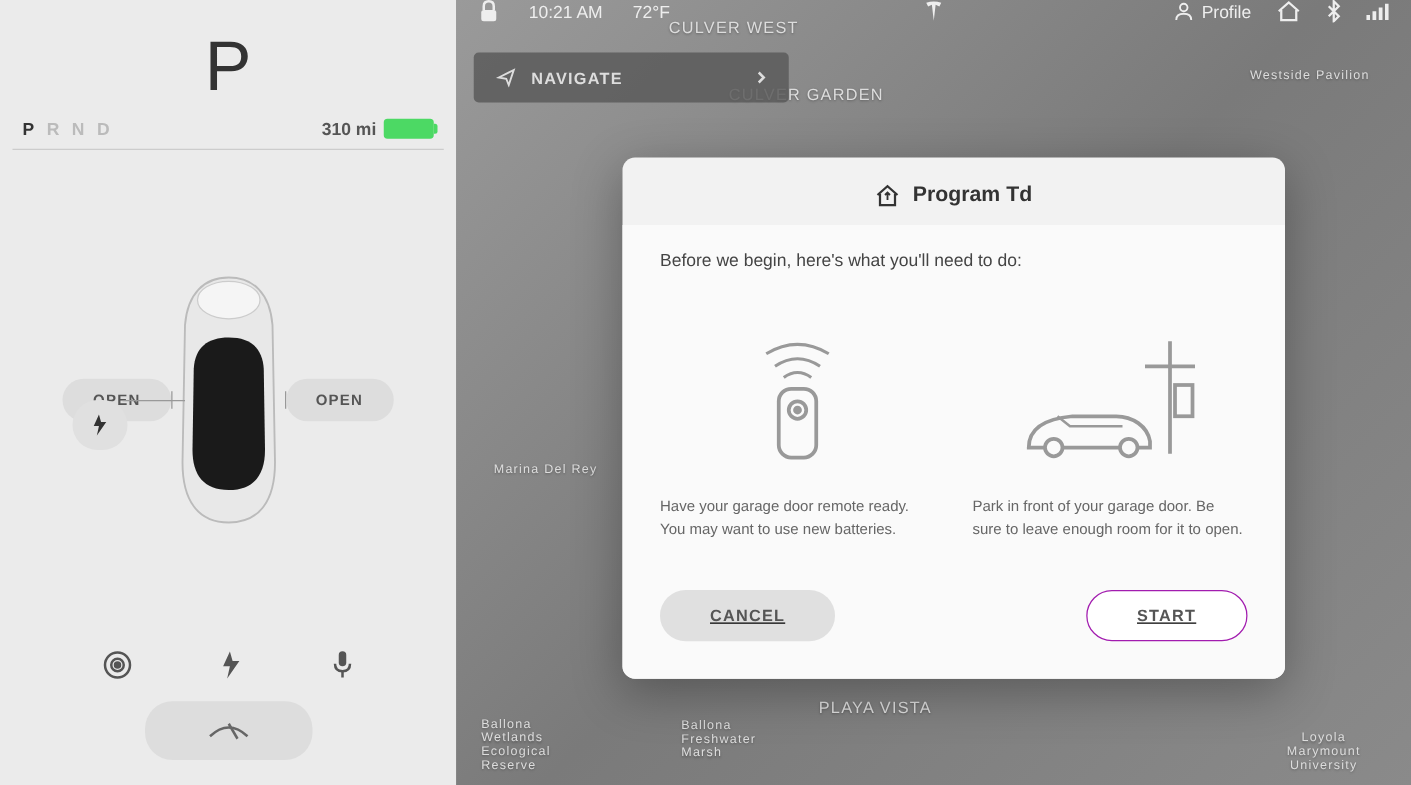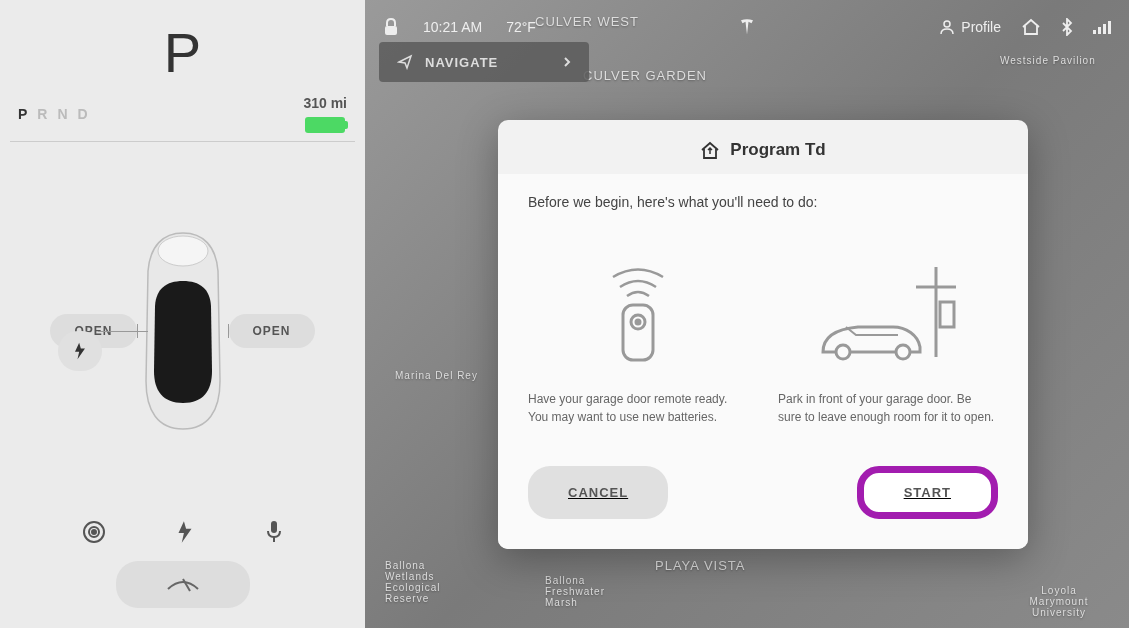--- a/index.html
+++ b/index.html
@@ -4,21 +4,21 @@
   <style>
     * { margin: 0; padding: 0; box-sizing: border-box; font-family: -apple-system, BlinkMacSystemFont, 'Segoe UI', sans-serif; }
     body { width: 1129px; height: 628px; overflow: hidden; display: flex; background: #e8e8e8; }
     
     .left-panel { width: 365px; height: 100%; background: #ebebeb; padding: 20px 10px 10px 10px; display: flex; flex-direction: column; position: relative; }
     .gear-indicator { font-size: 56px; font-weight: 500; color: #333; text-align: center; margin-bottom: 10px; }
     .status-row { display: flex; justify-content: space-between; align-items: center; padding: 0 8px 8px 8px; border-bottom: 1px solid #ccc; }
     .gear-letters { display: flex; gap: 10px; font-size: 14px; font-weight: 600; }
     .gear-letter { color: #bbb; }
     .gear-letter.active { color: #333; }
-    .range-battery { display: flex; align-items: center; gap: 6px; flex-direction: column; }
+    .range-battery { display: flex; align-items: center; gap: 6px; }
     .range { font-size: 14px; font-weight: 600; color: #555; }
     .battery { width: 40px; height: 16px; background: #4cd964; border-radius: 3px; position: relative; }
     .battery::after { content: ''; position: absolute; right: -3px; top: 4px; width: 3px; height: 8px; background: #4cd964; border-radius: 0 2px 2px 0; }
     .model-name { font-size: 13px; color: #666; margin-top: 10px; padding-left: 6px; }
     
     .car-container { flex: 1; display: flex; flex-direction: row; align-items: center; justify-content: center; position: relative; }
     .open-btn { background: #ddd; border: none; border-radius: 20px; padding: 10px 24px; font-size: 12px; font-weight: 600; color: #555; letter-spacing: 1px; cursor: pointer; }
     .car-svg { margin: 8px 0; }
     .connector-line { width: 1px; height: 14px; background: #999; }
     
@@ -27,42 +27,42 @@
     
     .bottom-controls { display: flex; flex-direction: column; align-items: center; gap: 16px; padding-bottom: 10px; }
     .icon-row { display: flex; gap: 70px; align-items: center; }
     .icon-btn { background: none; border: none; cursor: pointer; color: #666; display:flex; align-items:center; justify-content:center; }
     .wiper-btn { background: #ddd; border: none; border-radius: 22px; padding: 12px 50px; cursor: pointer; }
     
     .right-panel { flex: 1; height: 100%; position: relative; background: #888; }
     .map-bg { position: absolute; inset: 0; background: linear-gradient(135deg, #9a9a9a 0%, #7a7a7a 50%, #8a8a8a 100%); }
     .map-label { position: absolute; color: #ddd; font-size: 11px; text-shadow: 0 1px 2px rgba(0,0,0,0.3); white-space: nowrap; letter-spacing: 1px; }
     
-    .status-bar { position: absolute; top: 0; left: 0; right: 0; height: 36px; display: flex; align-items: flex-end; justify-content: space-between; padding: 0 18px; color: #eee; font-size: 14px; z-index: 5; }
+    .status-bar { position: absolute; top: 0; left: 0; right: 0; height: 36px; display: flex; align-items: flex-start; justify-content: space-between; padding: 0 18px; color: #eee; font-size: 14px; z-index: 5; }
     .status-left { display: flex; align-items: center; gap: 24px; }
     .status-right { display: flex; align-items: center; gap: 20px; }
     .status-icon { display: flex; align-items: center; }
     
-    .navigate-btn { position: absolute; top: 42px; left: 14px; background: rgba(90,90,90,0.85); border: none; border-radius: 4px; padding: 12px 18px; width: 210px; display: flex; align-items: center; justify-content: space-between; color: #ddd; font-size: 13px; font-weight: 600; letter-spacing: 1px; cursor: pointer; z-index: 5; }
+    .navigate-btn { position: absolute; top: 42px; left: 14px; background: rgba(90,90,90,0.85); border: none; border-radius: 4px; padding: 12px 18px; width: 252px; display: flex; align-items: center; justify-content: space-between; color: #ddd; font-size: 13px; font-weight: 600; letter-spacing: 1px; cursor: pointer; z-index: 5; }
     .navigate-btn .nav-inner { display: flex; align-items: center; gap: 12px; }
     
     .modal-overlay { position: absolute; inset: 0; display: flex; align-items: center; justify-content: center; z-index: 10; padding-left: 32px; }
     .modal { width: 530px; background: #f2f2f2; border-radius: 10px; padding: 0; box-shadow: 0 10px 40px rgba(0,0,0,0.3); margin-top: 40px; }
     .modal-header { display: flex; align-items: center; justify-content: center; gap: 10px; padding: 20px 0 14px 0; }
     .modal-title { font-size: 17px; font-weight: 600; color: #333; }
     .modal-body { padding: 20px 30px 30px 30px; background: #fafafa; border-radius: 0 0 10px 10px; }
     .intro-text { font-size: 14px; color: #444; margin-bottom: 42px; }
     .steps-row { display: flex; gap: 30px; margin-bottom: 40px; }
     .step { flex: 1; display: flex; flex-direction: column; align-items: center; }
     .step-icon { height: 120px; display: flex; align-items: center; justify-content: center; margin-bottom: 18px; }
     .step-text { font-size: 12px; color: #666; line-height: 1.5; text-align: left; }
     .modal-actions { display: flex; justify-content: space-between; text-decoration: underline; }
     .modal-btn { border-radius: 22px; padding: 12px 40px; font-size: 13px; font-weight: 600; letter-spacing: 1px; cursor: pointer; }
     .btn-cancel { background: #e0e0e0; border: none; color: #555; }
-    .btn-start { background: #fff; border: 7px solid #a21caf; color: #555; }
+    .btn-start { background: #fff; border: 1px solid #a21caf; color: #555; }
   </style>
 </head>
 <body>
 
 <div class="left-panel">
   <div class="gear-indicator">P</div>
   <div class="status-row">
     <div class="gear-letters">
       <span class="gear-letter active">P</span>
       <span class="gear-letter">R</span>
@@ -127,21 +127,21 @@
 
 <div class="right-panel">
   <div class="map-bg">
     <div class="map-label" style="top:14px;left:170px;font-size:13px;">CULVER WEST</div>
     <div class="map-label" style="top:68px;left:218px;font-size:13px;">CULVER GARDEN</div>
     <div class="map-label" style="top:558px;left:290px;font-size:13px;">PLAYA VISTA</div>
     <div class="map-label" style="top:370px;left:30px;font-size:10px;">Marina Del Rey</div>
     <div class="map-label" style="top:55px;left:635px;font-size:10px;">Westside Pavilion</div>
     <div class="map-label" style="bottom:10px;right:30px;font-size:10px;width:80px;white-space:normal;text-align:center;">Loyola Marymount University</div>
     <div class="map-label" style="bottom:20px;left:180px;font-size:10px;width:80px;white-space:normal;">Ballona Freshwater Marsh</div>
-    <div class="map-label" style="bottom:24px;left:20px;font-size:10px;width:90px;white-space:normal;">Ballona Wetlands Ecological Reserve</div>
+    <div class="map-label" style="bottom:10px;left:20px;font-size:10px;width:90px;white-space:normal;">Ballona Wetlands Ecological Reserve</div>
   </div>
 
   <div class="status-bar">
     <div class="status-left">
       <span class="status-icon">
         <svg width="16" height="18" viewBox="0 0 16 18" fill="#eee">
             <rect x="2" y="8" width="12" height="9" rx="2"></rect>
             <path d="M 4 8 L 4 5 C 4 2 6 1 8 1 C 10 1 12 2 12 5 L 12 8" fill="none" stroke="#eee" stroke-width="2"></path>
           </svg>
       </span>

